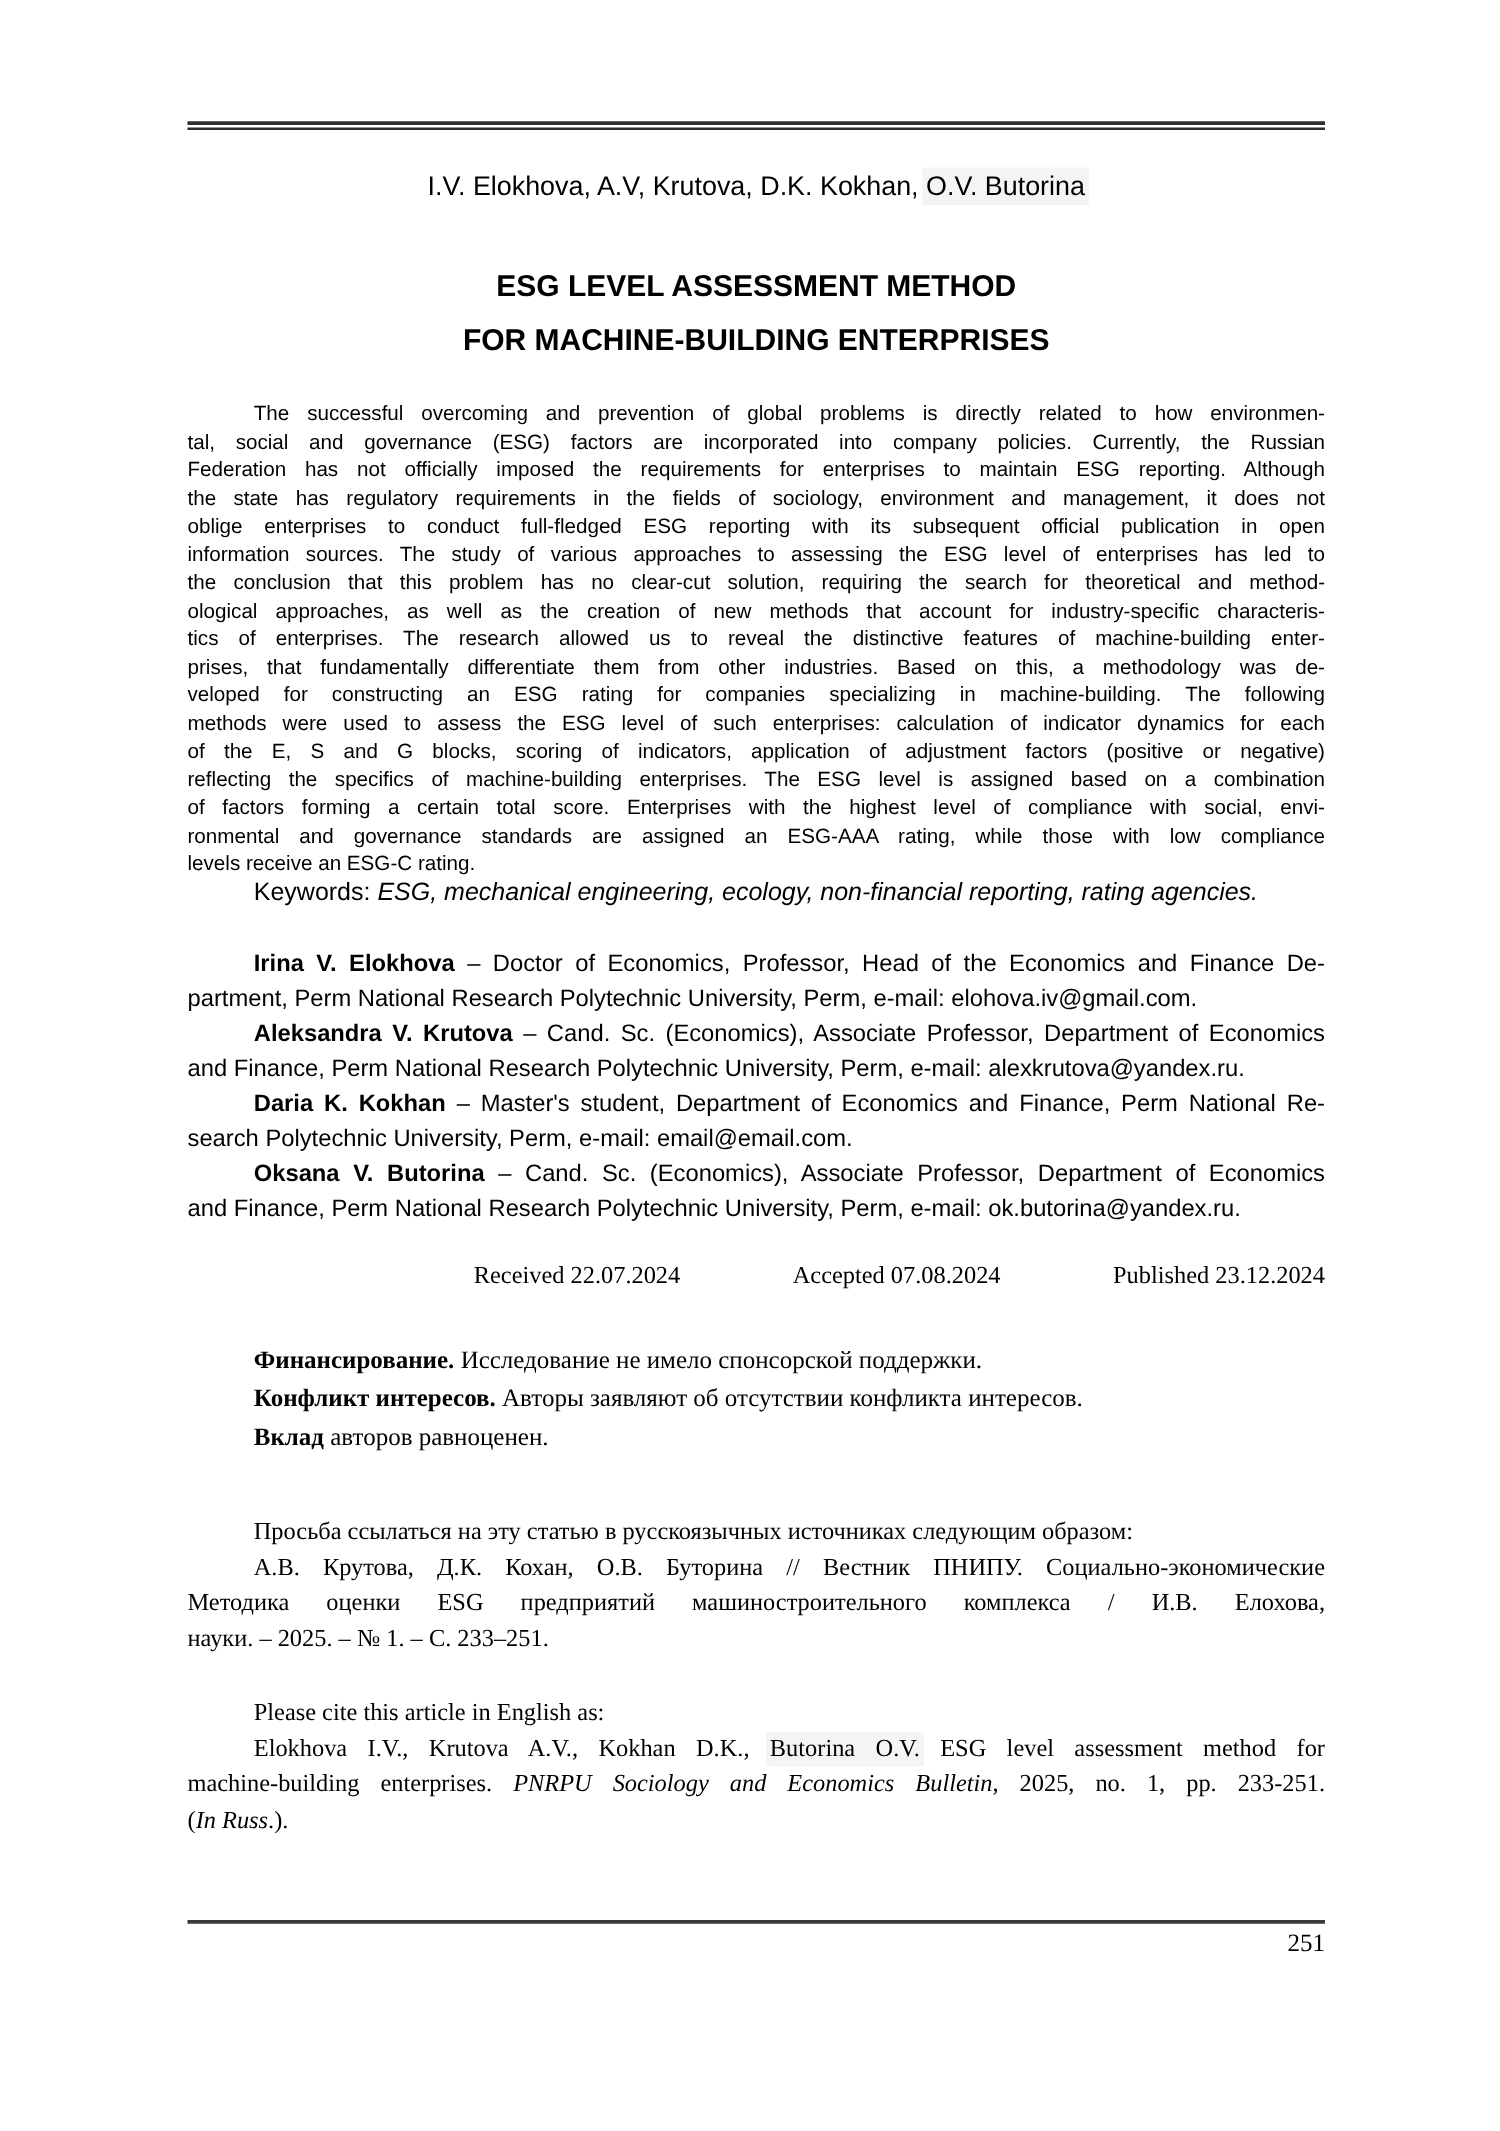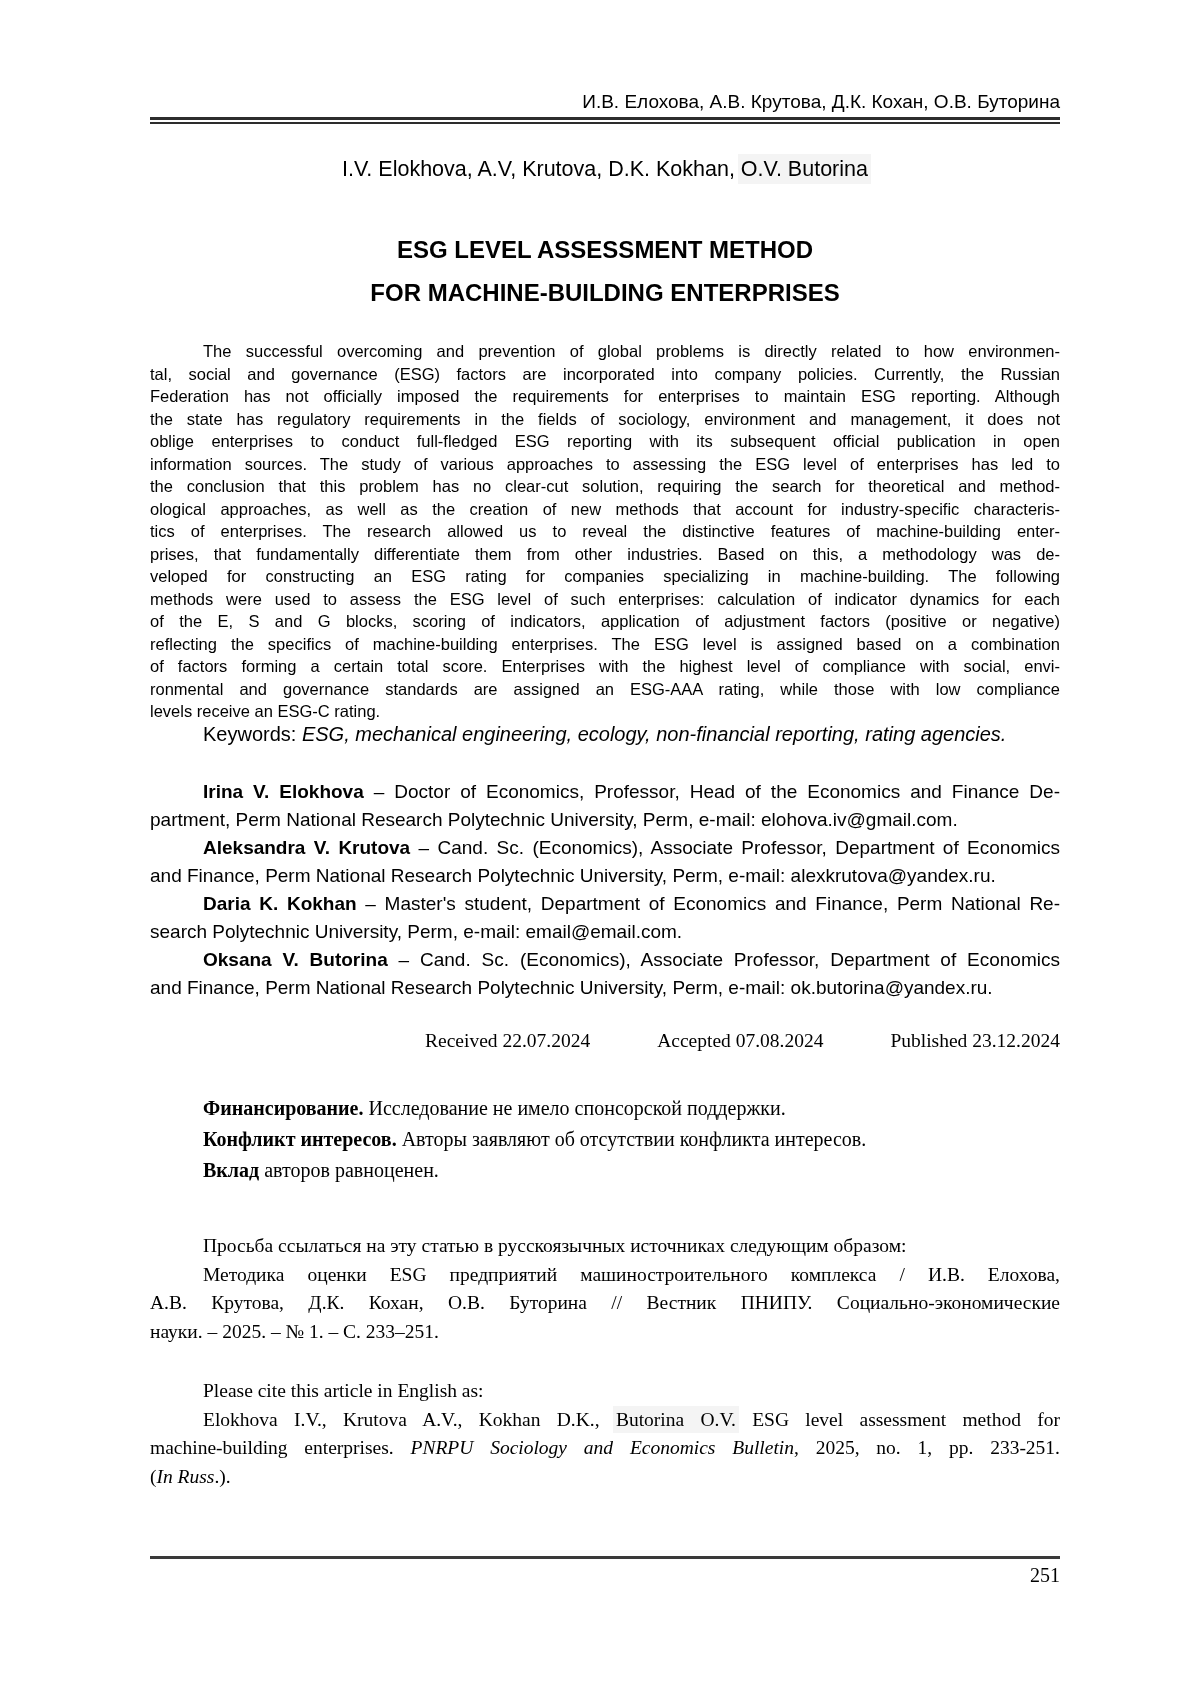--- a/index.html
+++ b/index.html
@@ -21,38 +21,37 @@
   .authors-en .tline { text-align: center; text-align-last: center; }
 
   .article-title { margin-top: 47px; font-size: 24px; line-height: 43px; font-weight: bold; text-align: center; }
 
   .abstract { margin-top: 26px; font-size: 16.5px; line-height: 22.5px; }
   .keywords { font-size: 20px; line-height: 22.5px; }
 
   .bios { margin-top: 33px; font-size: 19px; line-height: 28px; }
 
   .serif { font-family: "Liberation Serif", serif; }
-  .dates { margin-top: 26px; font-size: 19.5px; line-height: 25px; display: flex; justify-content: flex-end; gap: 67px; }
+  .dates { margin-top: 26px; font-size: 19.5px; line-height: 25px; display: flex; justify-content: flex-end; gap: 90px; }
 
   .notes { margin-top: 40px; font-size: 20px; line-height: 31px; }
 
   .cite { font-size: 19.5px; line-height: 28.5px; }
   .cite-ru { margin-top: 46px; }
   .cite-en { margin-top: 31px; }
   .cite-intro { text-indent: 53px; }
 
   .footer-rule { margin-top: 65px; border-top: 3px solid #3a3a3a; }
   .page-number { margin-top: 4px; font-size: 20px; line-height: 24px; text-align: right; }
 </style>
 </head>
 <body>
 
 <div class="page">
 
-  <div class="running-head">И.В. Елохова, А.В. Крутова, Д.К. Кохан, О.В. Буторина</div>
   <div class="double-rule"></div>
 
   <div class="authors-en">
       <div class="tline"><span>I.V. Elokhova, A.V, Krutova, D.K. Kokhan, </span><span class="hl">O.V. Butorina</span></div>
     </div>
 
   <div class="article-title">
     <div>ESG LEVEL ASSESSMENT METHOD</div>
     <div>FOR MACHINE-BUILDING ENTERPRISES</div>
   </div>
@@ -113,22 +112,22 @@
         <div class="tline"><span class="b">Конфликт интересов.</span><span> Авторы заявляют об отсутствии конфликта интересов.</span></div>
       </div>
     <div class="note ind">
         <div class="tline"><span class="b">Вклад</span><span> авторов равноценен.</span></div>
       </div>
   </div>
 
   <div class="cite cite-ru serif">
     <div class="cite-intro">Просьба ссылаться на эту статью в русскоязычных источниках следующим образом:</div>
     <div class="ind">
+        <div class="tline just"><span>А.В. Крутова, Д.К. Кохан, О.В. Буторина // Вестник ПНИПУ. Социально-экономические</span></div>
         <div class="tline just"><span>Методика оценки ESG предприятий машиностроительного комплекса / И.В. Елохова,</span></div>
-        <div class="tline just"><span>А.В. Крутова, Д.К. Кохан, О.В. Буторина // Вестник ПНИПУ. Социально-экономические</span></div>
         <div class="tline"><span>науки. – 2025. – № 1. – С. 233–251.</span></div>
       </div>
   </div>
 
   <div class="cite cite-en serif">
     <div class="cite-intro">Please cite this article in English as:</div>
     <div class="ind">
         <div class="tline just"><span>Elokhova I.V., Krutova A.V., Kokhan D.K., </span><span class="hl">Butorina O.V.</span><span> ESG level assessment method for</span></div>
         <div class="tline just"><span>machine-building enterprises. </span><span class="i">PNRPU Sociology and Economics Bulletin</span><span>, 2025, no. 1, pp. 233-251.</span></div>
         <div class="tline"><span>(</span><span class="i">In Russ</span><span>.).</span></div>

